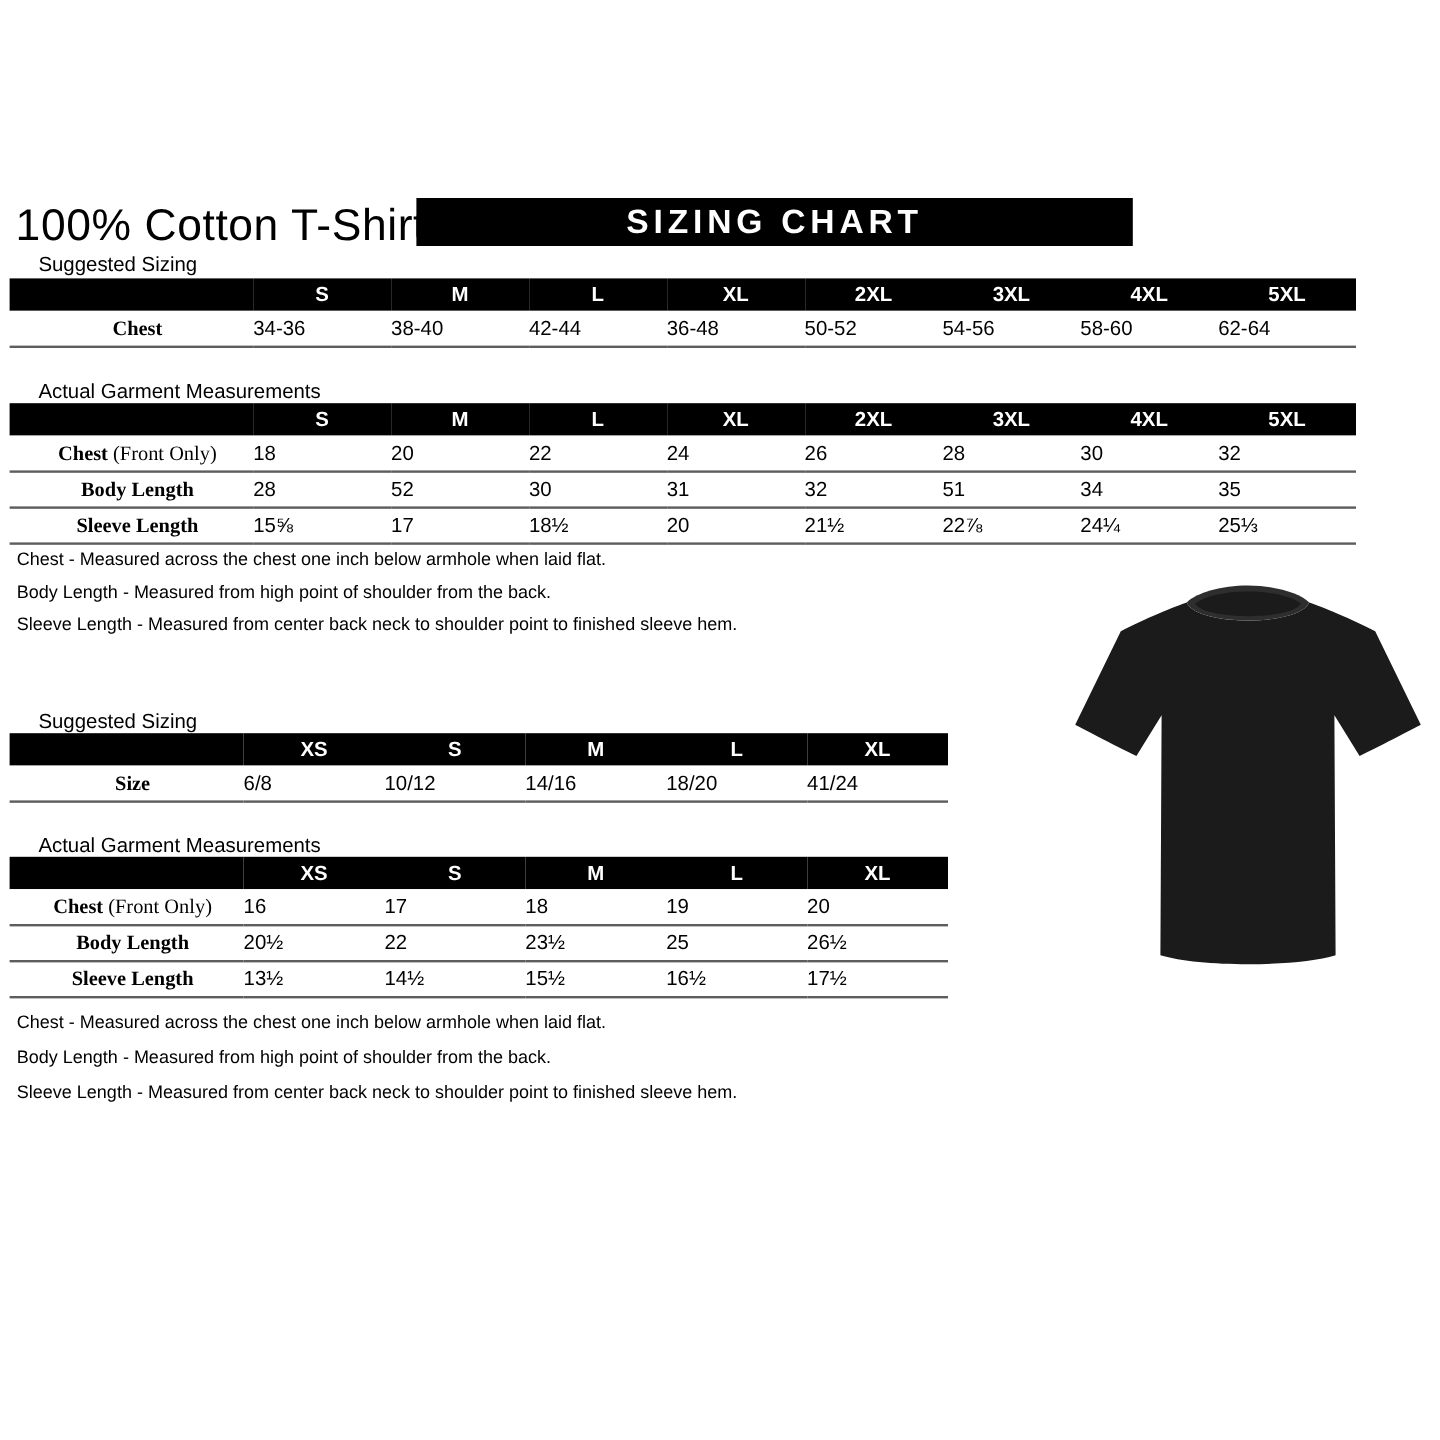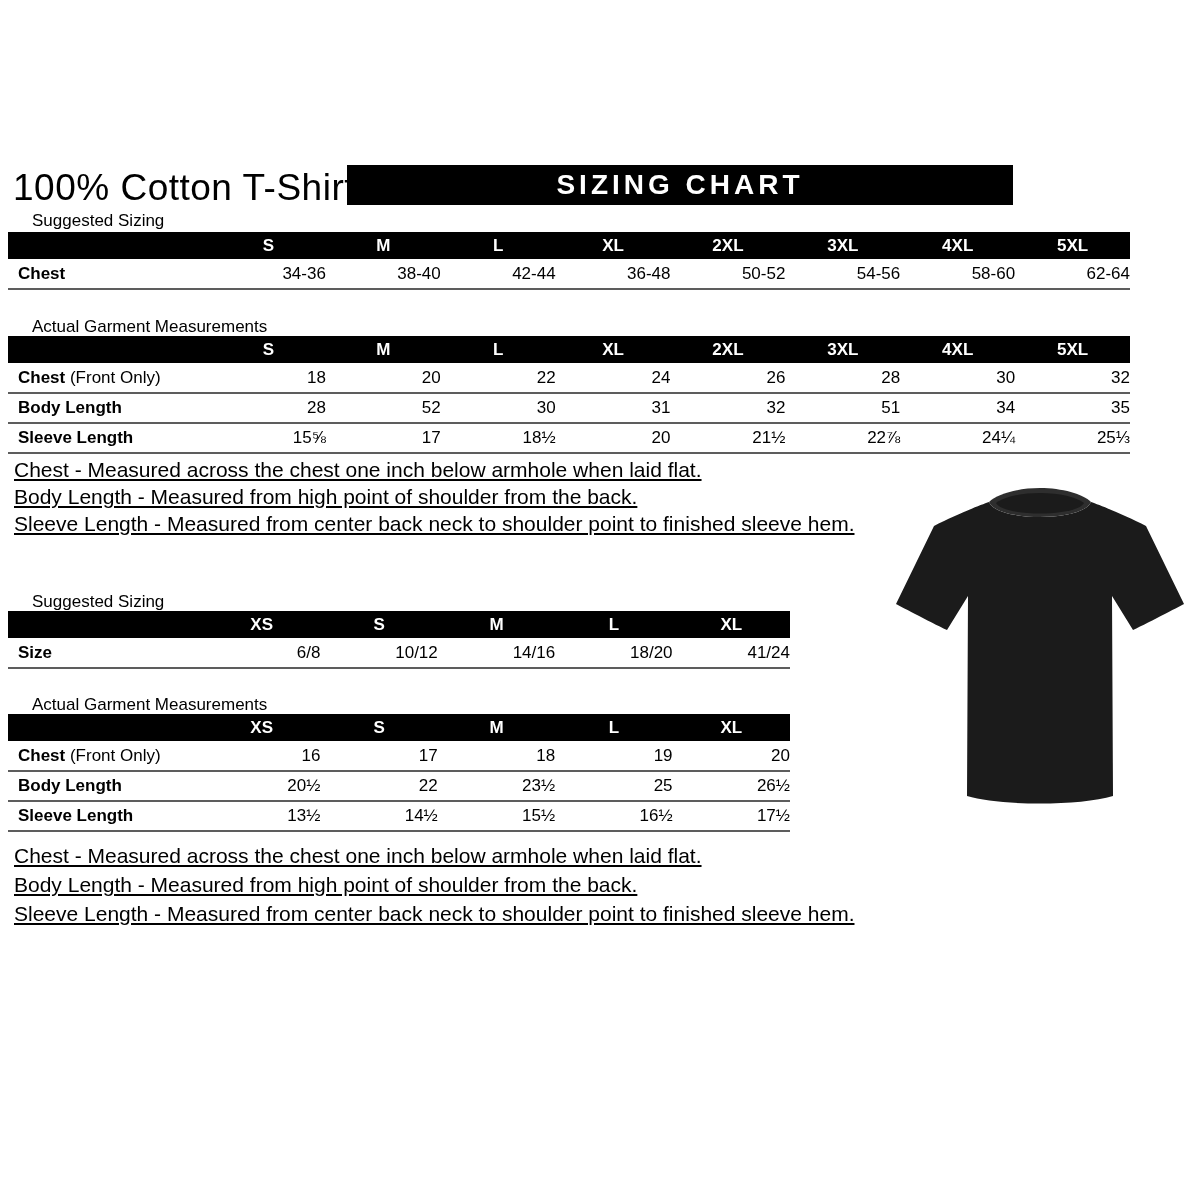--- a/index.html
+++ b/index.html
@@ -11,21 +11,21 @@
     font-family:"Liberation Sans", sans-serif;
     color:#000;
     overflow:hidden;
   }
   .adult-title {
     position:absolute; left:13px; top:167px;
     font-size:37px; font-weight:400; letter-spacing:0.5px;
   }
   .banner {
     position:absolute; left:347px; top:165px;
-    width:666px; height:40px;
+    width:597px; height:40px;
     background:#000; color:#fff;
     display:flex; align-items:center; justify-content:center;
     font-size:28px; font-weight:bold; letter-spacing:4px;
   }
   .section-label { position:absolute; font-size:17px; font-weight:400;margin-left:24px; }
   .lbl-adult-suggested { left:8px; top:211px; }
   .lbl-adult-actual   { left:8px; top:317px; }
   .lbl-youth-suggested{ left:8px; top:592px; }
   .lbl-youth-actual   { left:8px; top:695px; }
 
@@ -38,31 +38,31 @@
   .tbl-adult-actual    { left:8px; top:336px; width:1122px; }
   .tbl-youth-suggested { left:8px; top:611px; width:782px; }
   .tbl-youth-actual    { left:8px; top:714px; width:782px; }
 
   .sizing-table thead th {
     background:#000; color:#fff;
     font-weight:bold; font-size:17px;
     height:27px; text-align:center; padding:0;
   }
   .sizing-table tbody td {
-    font-size:17px; text-align:right;
+    font-size:17px; text-align:left;
     height:30px; padding:0;
     border-bottom:2px solid #5d5d5d;
     background:#fff;
   }
-  .sizing-table .label-col { text-align:left; padding-left:10px; }
+  .sizing-table .label-col { text-align:center; padding-left:10px;font-family:Liberation Serif, serif; }
   .tbl-adult-suggested .label-col, .tbl-adult-actual .label-col { width:203px; }
   .tbl-youth-suggested .label-col, .tbl-youth-actual .label-col { width:195px; }
   .sizing-table td strong { font-weight:bold; }
 
-  .notes { position:absolute; font-size:21px;text-decoration:underline; }
+  .notes { position:absolute; font-size:15px; }
   .notes div { height:27px; }
   .notes-adult { left:14px; top:458px; }
   .notes-youth { left:14px; top:844px; }
   .notes-youth div { height:29px; }
 
   .youth-title {
     position:absolute; left:6px; top:548px;
     font-size:25px; font-weight:bold;
   }
 

